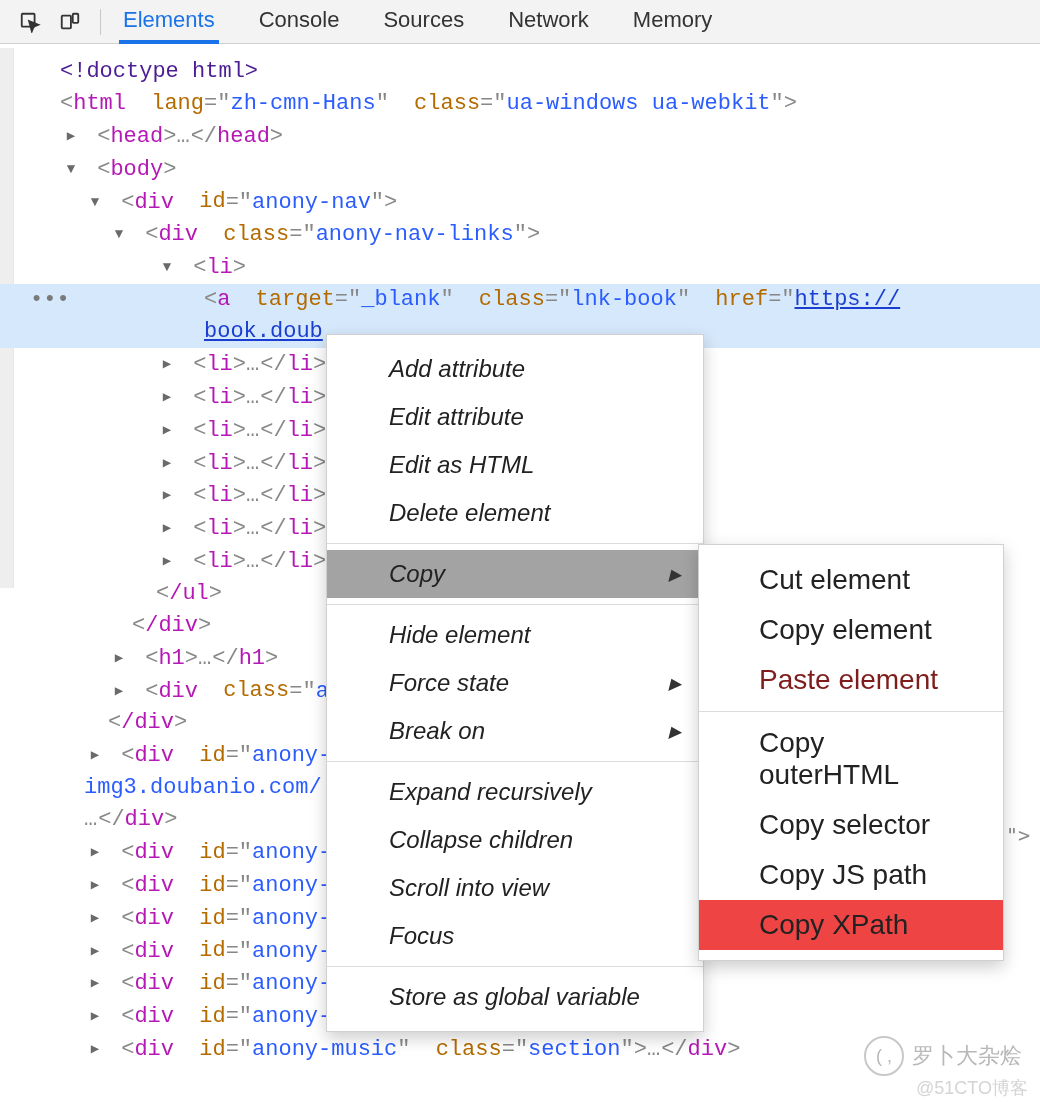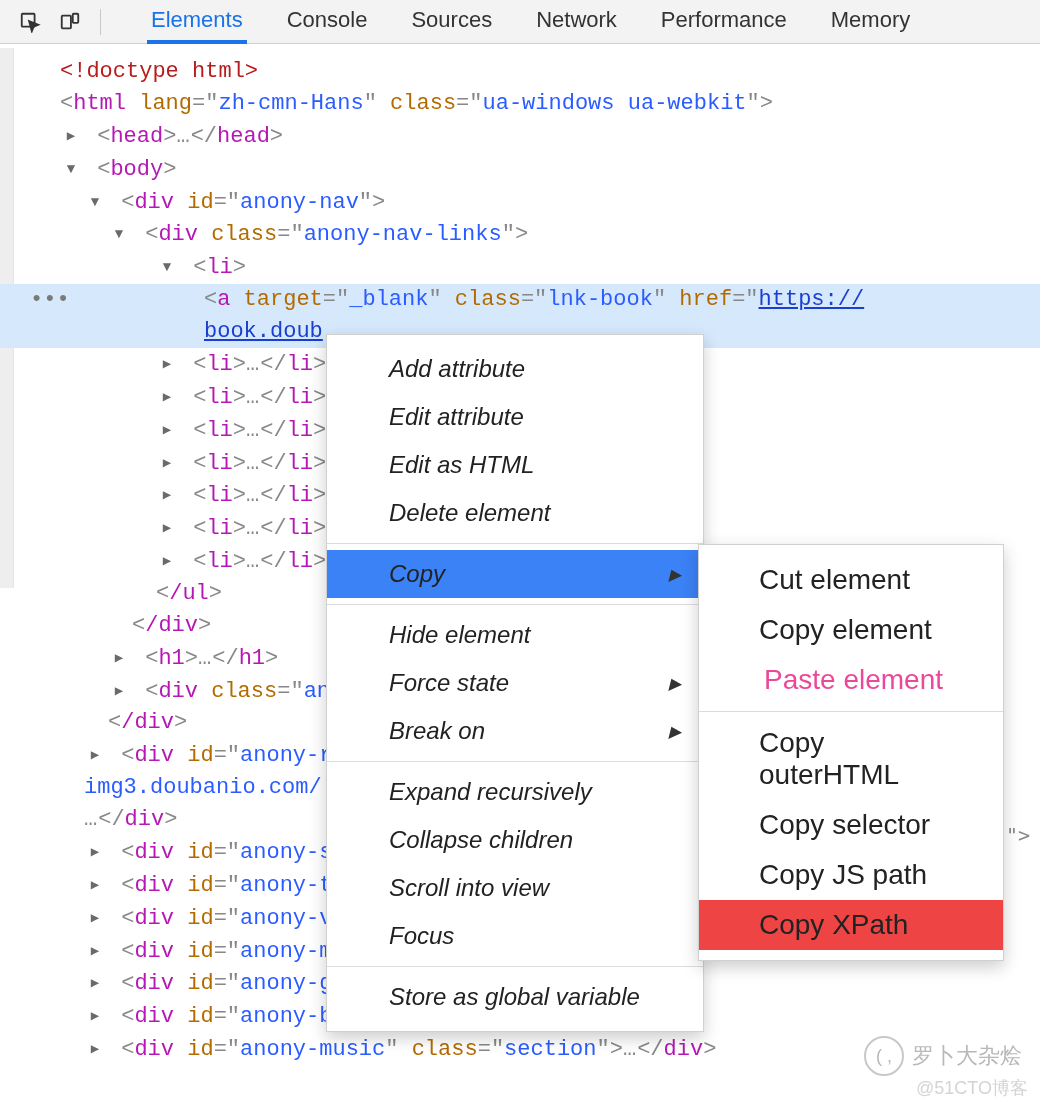--- a/index.html
+++ b/index.html
@@ -29,21 +29,21 @@
     width: 36px; height: 36px;
     display: flex; align-items: center; justify-content: center;
     color: #333;
   }
   .toolbar .divider {
     width: 1px; height: 26px; background: #c8c8c8; margin: 0 8px;
   }
   .tabs {
     display: flex;
     gap: 36px;
-    margin-left: 34px;
+    margin-left: 6px;
     font-size: 22px;
     color: #333;
     align-items: center;
     height: 100%;
   }
   .tab {
     padding: 0 4px;
     height: 100%;
     display: flex; align-items: center;
     border-bottom: 4px solid transparent;
@@ -72,23 +72,23 @@
     padding-left: 36px;
     padding-top: 12px;
     font-family: Menlo, Consolas, "Courier New", monospace;
     font-size: 22px;
     line-height: 32px;
     color: #222;
     white-space: nowrap;
   }
   .row { display: block; }
   .tok-br   { color: #888888; }  
-  .tok-doctype { color: #b91c1c; }
+  .tok-doctype { color: #4c1d95; }
   .tok-tag  { color: #b518b5; }  
-  .tok-attr { color: #b36b00; }  
+  .tok-attr { color: #b36b00; margin-left: 12px; }  
   .tok-eq   { color: #888888; }
   .tok-str  { color: #2a5cff; }  
   .tok-link { color: #1a3ed0; text-decoration: underline; }
   .ellip    { color: #888888; letter-spacing: 1px; }
   .toggle {
     display: inline-block;
     width: 18px;
     color: #6a6a6a;
     font-size: 14px;
     vertical-align: middle;
@@ -128,21 +128,21 @@
     font-size: 24px;
     color: #222;
     padding: 10px 0;
     font-style: italic;
   }
   .ctx .item {
     padding: 10px 62px;
     display: flex; align-items: center; justify-content: space-between;
     cursor: default;
   }
-  .ctx .item.hover { background: #3b82f6; gap: 26px; }
+  .ctx .item.hover { background: #a3a3a3; gap: 26px; }
   .ctx .sep { height: 1px; background: #dcdcdc; margin: 6px 0; }
   .ctx .arrow {
     font-size: 16px; color: #333; margin-right: -40px;
   }
 
   
   .subctx {
     position: absolute;
     top: 544px;
     left: 698px;
@@ -152,21 +152,21 @@
     border: 1px solid #d0d0d0;
     font-size: 28px;
     color: #222;
     padding: 10px 0;
   }
   .subctx .item {
     padding: 9px 60px;
     cursor: default;
   }
   .subctx .item.hover { background: #ef4444; }
-  .subctx .item.disabled { color: #ec4899; text-align: right; }
+  .subctx .item.disabled { color: #7f1d1d; }
   .subctx .sep { height: 1px; background: #dcdcdc; margin: 6px 0; }
 
   
   .wm1 {
     position: absolute;
     right: 18px; bottom: 30px;
     display: flex; align-items: center; gap: 8px;
     color: #b8b8b8;
     font-size: 22px;
   }
@@ -198,21 +198,20 @@
       <rect x="3" y="5" width="10" height="14" rx="1"></rect>
       <rect x="15" y="3" width="6" height="10" rx="1"></rect>
     </svg>
   </div>
   <div class="divider"></div>
   <div class="tabs">
     <div class="tab active">Elements</div>
     <div class="tab">Console</div>
     <div class="tab">Sources</div>
     <div class="tab">Network</div>
-    <div class="tab">Performance</div>
     <div class="tab">Memory</div>
   </div>
 </div>
 
 <div class="left-scroll"></div>
 
 <div class="tree">
 
   <span class="row" style="padding-left:24px">
     <span class="tok-doctype">&lt;!doctype html&gt;</span>

